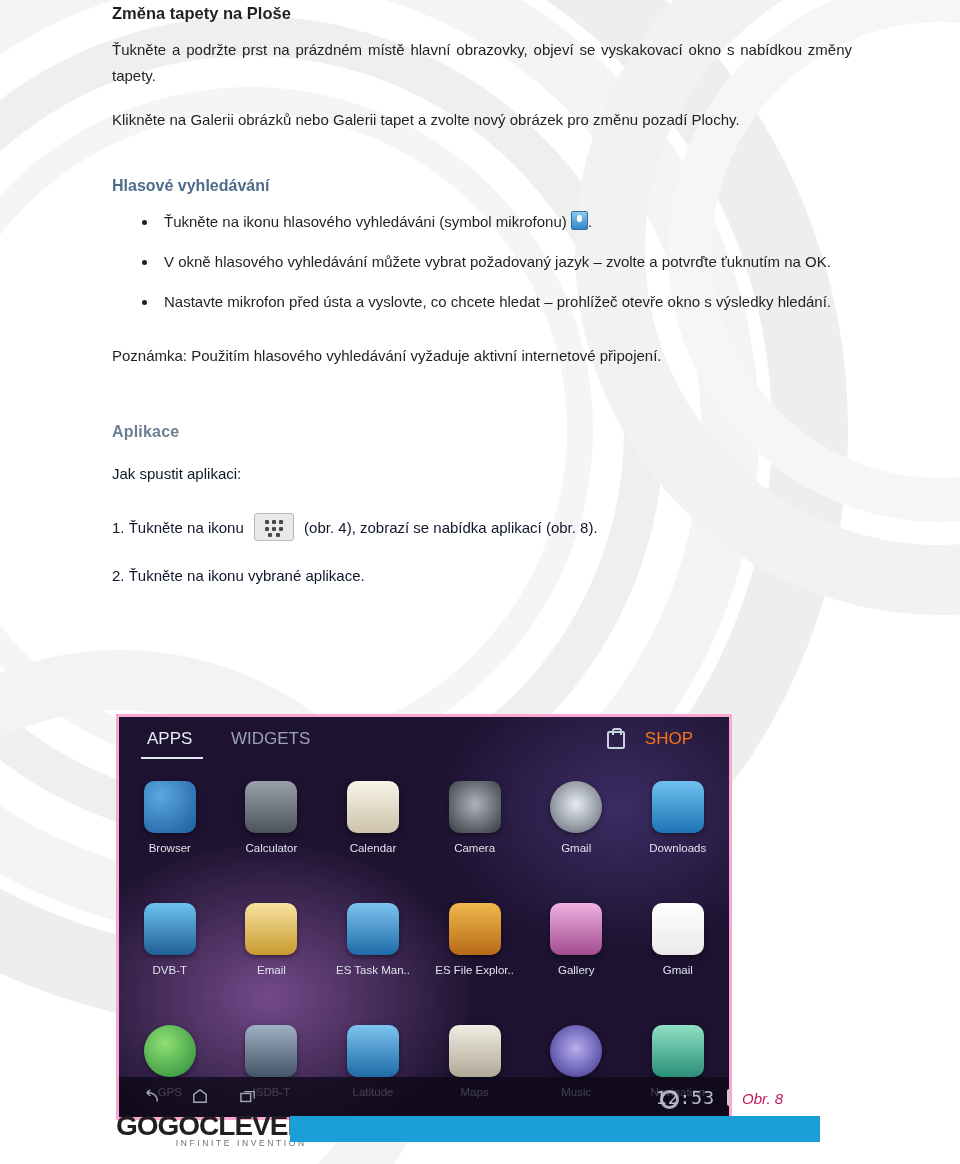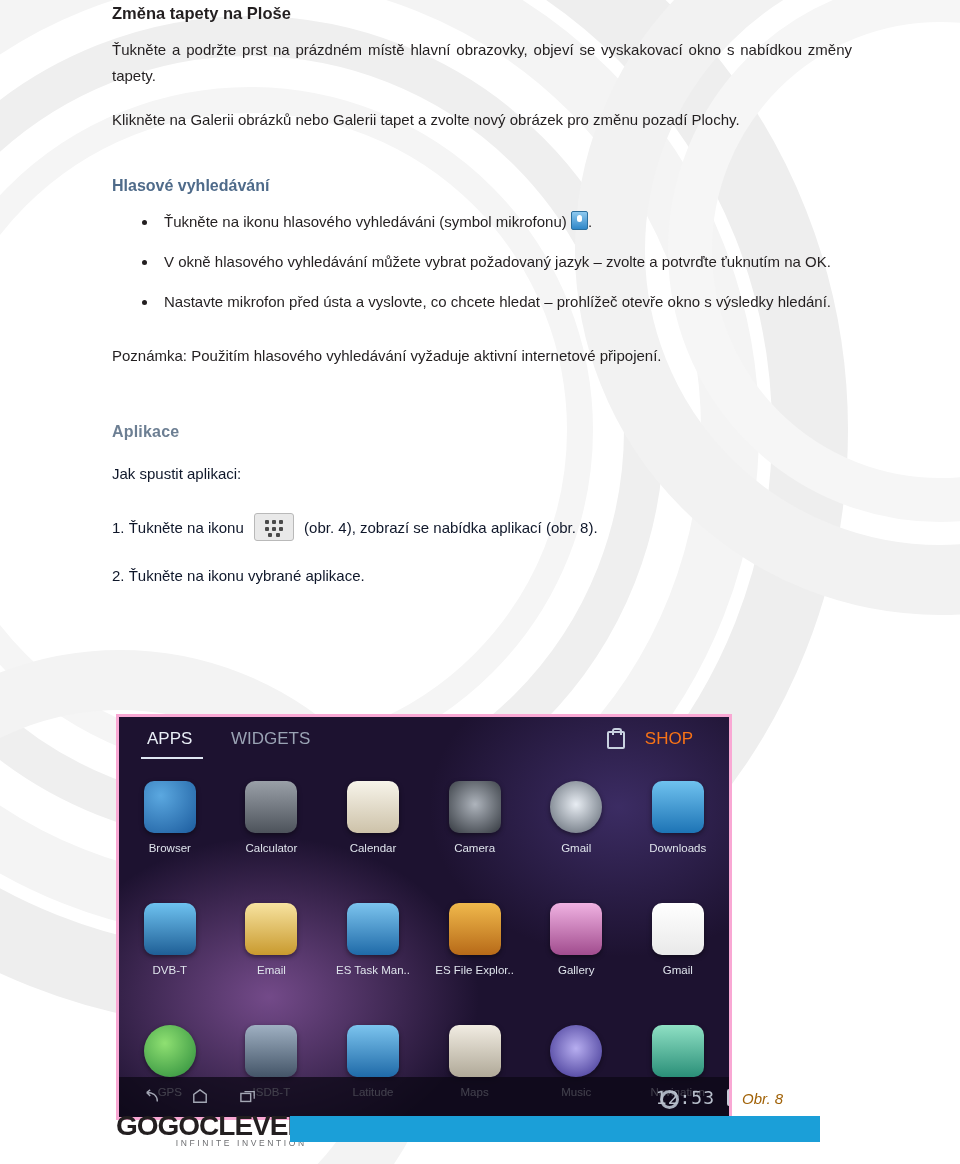--- a/index.html
+++ b/index.html
@@ -126,21 +126,21 @@
     position:absolute;right:16px;top:12px;width:22px;height:13px;
     border:2px solid #c6ccd8;border-radius:2px;
   }
   .batt:after{content:"";position:absolute;right:-5px;top:3px;width:3px;height:5px;background:#c6ccd8;}
   .gear{
     position:absolute;right:90px;top:13px;width:13px;height:13px;border-radius:50%;
     border:3px solid #aab1bf;
   }
 
   .obr{
-    position:absolute;left:742px;top:1090px;font-size:15px;font-style:italic;color:#a16207;
+    position:absolute;left:742px;top:1090px;font-size:15px;font-style:italic;color:#be185d;
   }
 
   
   .footer{position:absolute;left:0;bottom:0;width:960px;height:58px;}
   .logo{
     position:absolute;left:116px;bottom:16px;
   }
   .logo .go{
     font-family:"Liberation Sans", sans-serif;font-weight:bold;font-size:28px;
     color:#231f20;letter-spacing:-1px;

